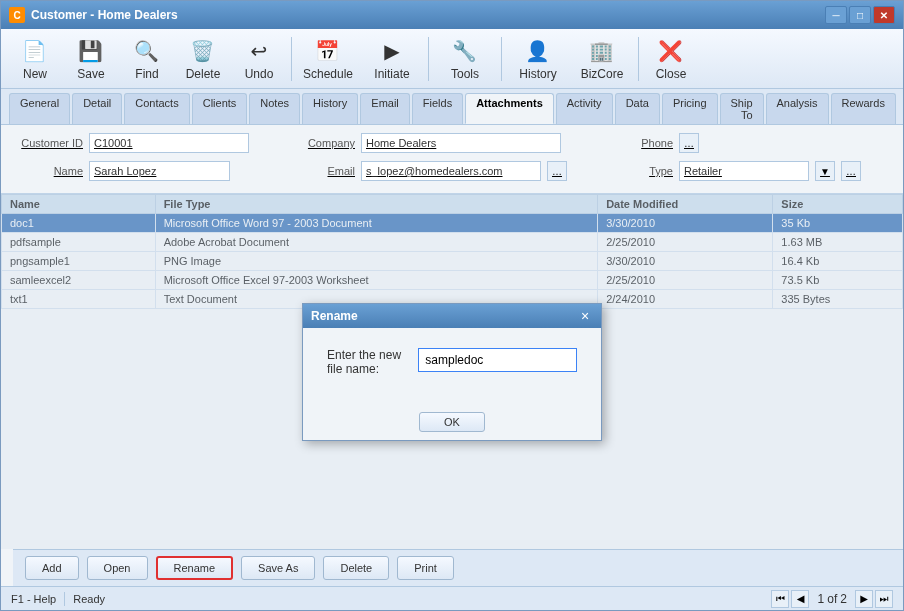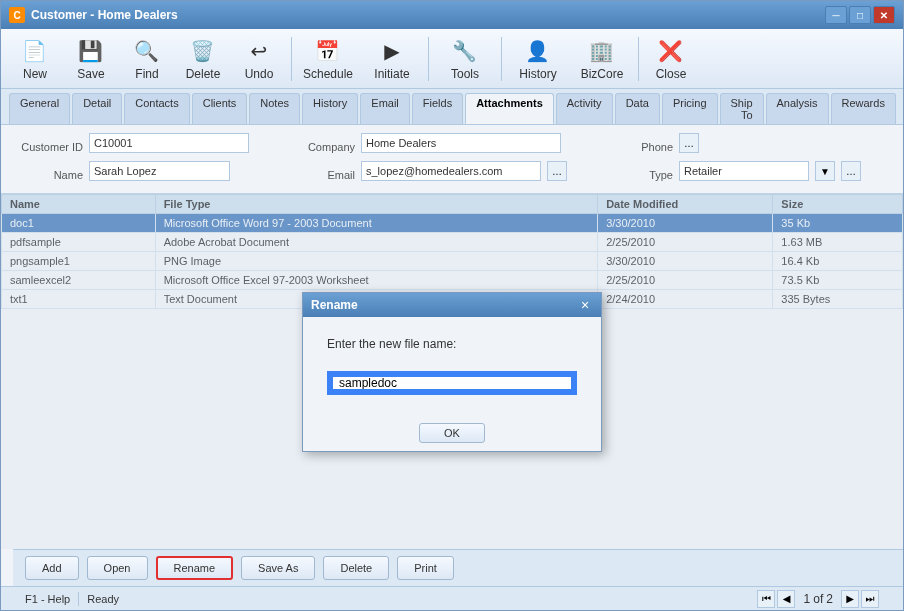--- a/index.html
+++ b/index.html
@@ -22,21 +22,21 @@
     .tool-divider { width: 1px; height: 44px; background: #b0c8e0; margin: 0 2px; }
     .tool-btn-wide { width: 60px; }
 
     
     .tab-bar { background: #dde8f5; border-bottom: 1px solid #b0c8e0; padding: 4px 8px 0; display: flex; gap: 2px; text-align: right; }
     .tab { padding: 3px 10px; border: 1px solid #b0c8e0; border-bottom: none; background: #c8d8ed; cursor: pointer; border-radius: 3px 3px 0 0; color: #333; font-size: 11px; }
     .tab.active { background: #f0f4f8; border-bottom: 1px solid #f0f4f8; color: #000; font-weight: bold; }
 
     
     .form-area { background: #f0f4f8; padding: 8px 12px; border-bottom: 1px solid #c0d4e8; display: flex; gap: 16px; }
-    .form-row { display: flex; align-items: flex-end; gap: 6px; margin-bottom: 4px; }
+    .form-row { display: flex; align-items: center; gap: 6px; margin-bottom: 4px; text-decoration: underline; }
     .form-label { color: #555; width: 70px; text-align: right; font-size: 11px; }
     .form-input { border: 1px solid #b0c8e0; background: white; padding: 2px 4px; height: 20px; font-size: 11px; color: #333; }
     .btn-small { width: 20px; height: 20px; background: #e8f0f8; border: 1px solid #b0c8e0; cursor: pointer; display: flex; align-items: center; justify-content: center; font-size: 10px; }
     .select-btn { width: 20px; height: 20px; background: #e8f0f8; border: 1px solid #b0c8e0; cursor: pointer; font-size: 10px; display: flex; align-items: center; justify-content: center; }
 
     
     .table-area { flex: 1; overflow: auto; background: white; margin: 0; }
     .data-table { width: 100%; border-collapse: collapse; }
     .data-table th { background: #d8e8f5; border: 1px solid #c0d4e8; padding: 3px 8px; text-align: left; font-size: 11px; font-weight: bold; color: #333; }
     .data-table td { border: 1px solid #e0eaf5; padding: 3px 8px; font-size: 11px; color: #333; }
@@ -45,35 +45,35 @@
     
     .content-area { flex: 1; display: flex; flex-direction: column; overflow: hidden; }
     .content-body { flex: 1; display: flex; flex-direction: column; padding: 0; overflow: hidden; position: relative; }
 
     
     .bottom-bar { background: #dde8f5; border-top: 1px solid #b0c8e0; padding: 6px 12px; display: flex; gap: 8px; align-items: center; margin-left: 12px; }
     .action-btn { padding: 3px 16px; background: linear-gradient(to bottom, #f5f9ff, #dde8f5); border: 1px solid #a0b8d0; cursor: pointer; border-radius: 3px; font-size: 11px; color: #333; height: 24px; }
     .action-btn.highlighted { border: 2px solid #e03030; }
 
     
-    .status-bar { background: #dde8f5; border-top: 1px solid #b0c8e0; height: 24px; display: flex; align-items: center; padding: 0 24px; gap: 8px; }
+    .status-bar { background: #dde8f5; border-top: 1px solid #b0c8e0; height: 24px; display: flex; align-items: center; padding: 0 10px; gap: 8px; }
     .status-text { font-size: 11px; color: #333; }
     .status-divider { width: 1px; height: 14px; background: #b0c8e0; }
     .nav-controls { display: flex; gap: 2px; align-items: center; margin-left: auto; }
     .nav-btn { width: 18px; height: 18px; background: #e8f0f8; border: 1px solid #b0c8e0; cursor: pointer; display: flex; align-items: center; justify-content: center; font-size: 10px; }
     .page-info { font-size: 11px; color: #333; padding: 0 6px; }
 
     
     .modal-overlay { position: absolute; top: 0; left: 0; right: 0; bottom: 0; background: rgba(180,200,220,0.3); display: flex; align-items: center; justify-content: center; z-index: 100; }
     .modal { background: #f0f4f8; border: 1px solid #7a9abf; box-shadow: 3px 3px 10px rgba(0,0,0,0.3); width: 300px; }
     .modal-title { background: linear-gradient(to bottom, #6aa0d4, #4a7fb5); color: white; padding: 4px 8px; display: flex; align-items: center; justify-content: space-between; font-size: 12px; font-weight: bold; }
     .modal-close { width: 16px; height: 16px; background: transparent; border: none; color: white; cursor: pointer; display: flex; align-items: center; justify-content: center; font-size: 14px; }
-    .modal-body { padding: 20px 24px; display: flex; flex-direction: column; gap: 12px; }
+    .modal-body { padding: 20px 24px; display: flex; flex-direction: row; gap: 12px; }
     .modal-label { font-size: 12px; color: #333; margin-bottom: 8px; }
-    .modal-input { width: 100%; border: 6px solid #3b82f6; padding: 4px 6px; height: 24px; font-size: 12px; background: white; }
+    .modal-input { width: 100%; border: 1px solid #3b82f6; padding: 4px 6px; height: 24px; font-size: 12px; background: white; }
     .modal-footer { padding: 8px; display: flex; justify-content: center; }
     .ok-btn { padding: 3px 24px; background: linear-gradient(to bottom, #f5f9ff, #dde8f5); border: 1px solid #a0b8d0; cursor: pointer; border-radius: 3px; font-size: 11px; color: #333; }
   </style>
 </head>
 <body>
 
 <div class="window">
 
   <div class="title-bar">
     <div class="title-bar-icon">C</div>

